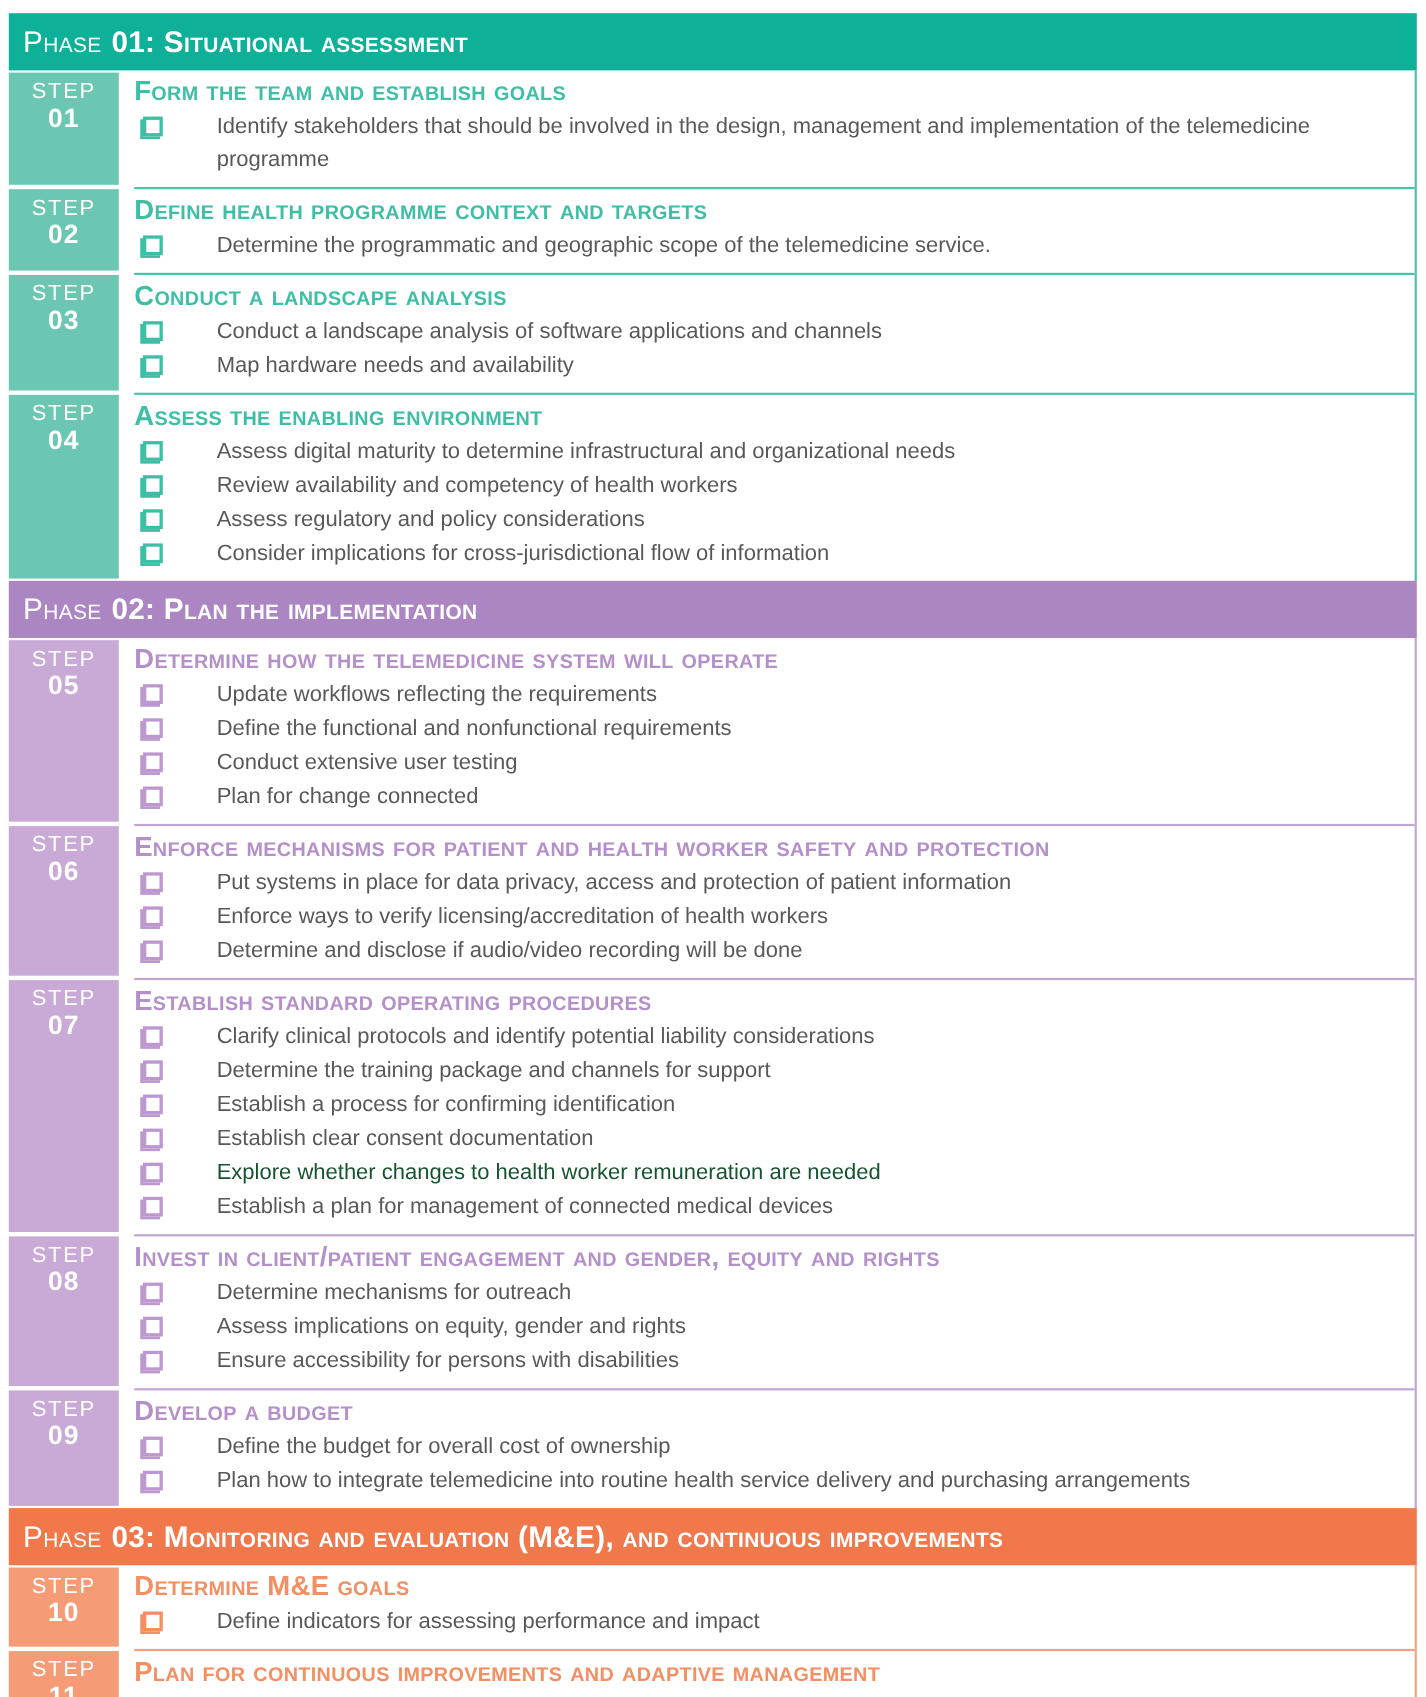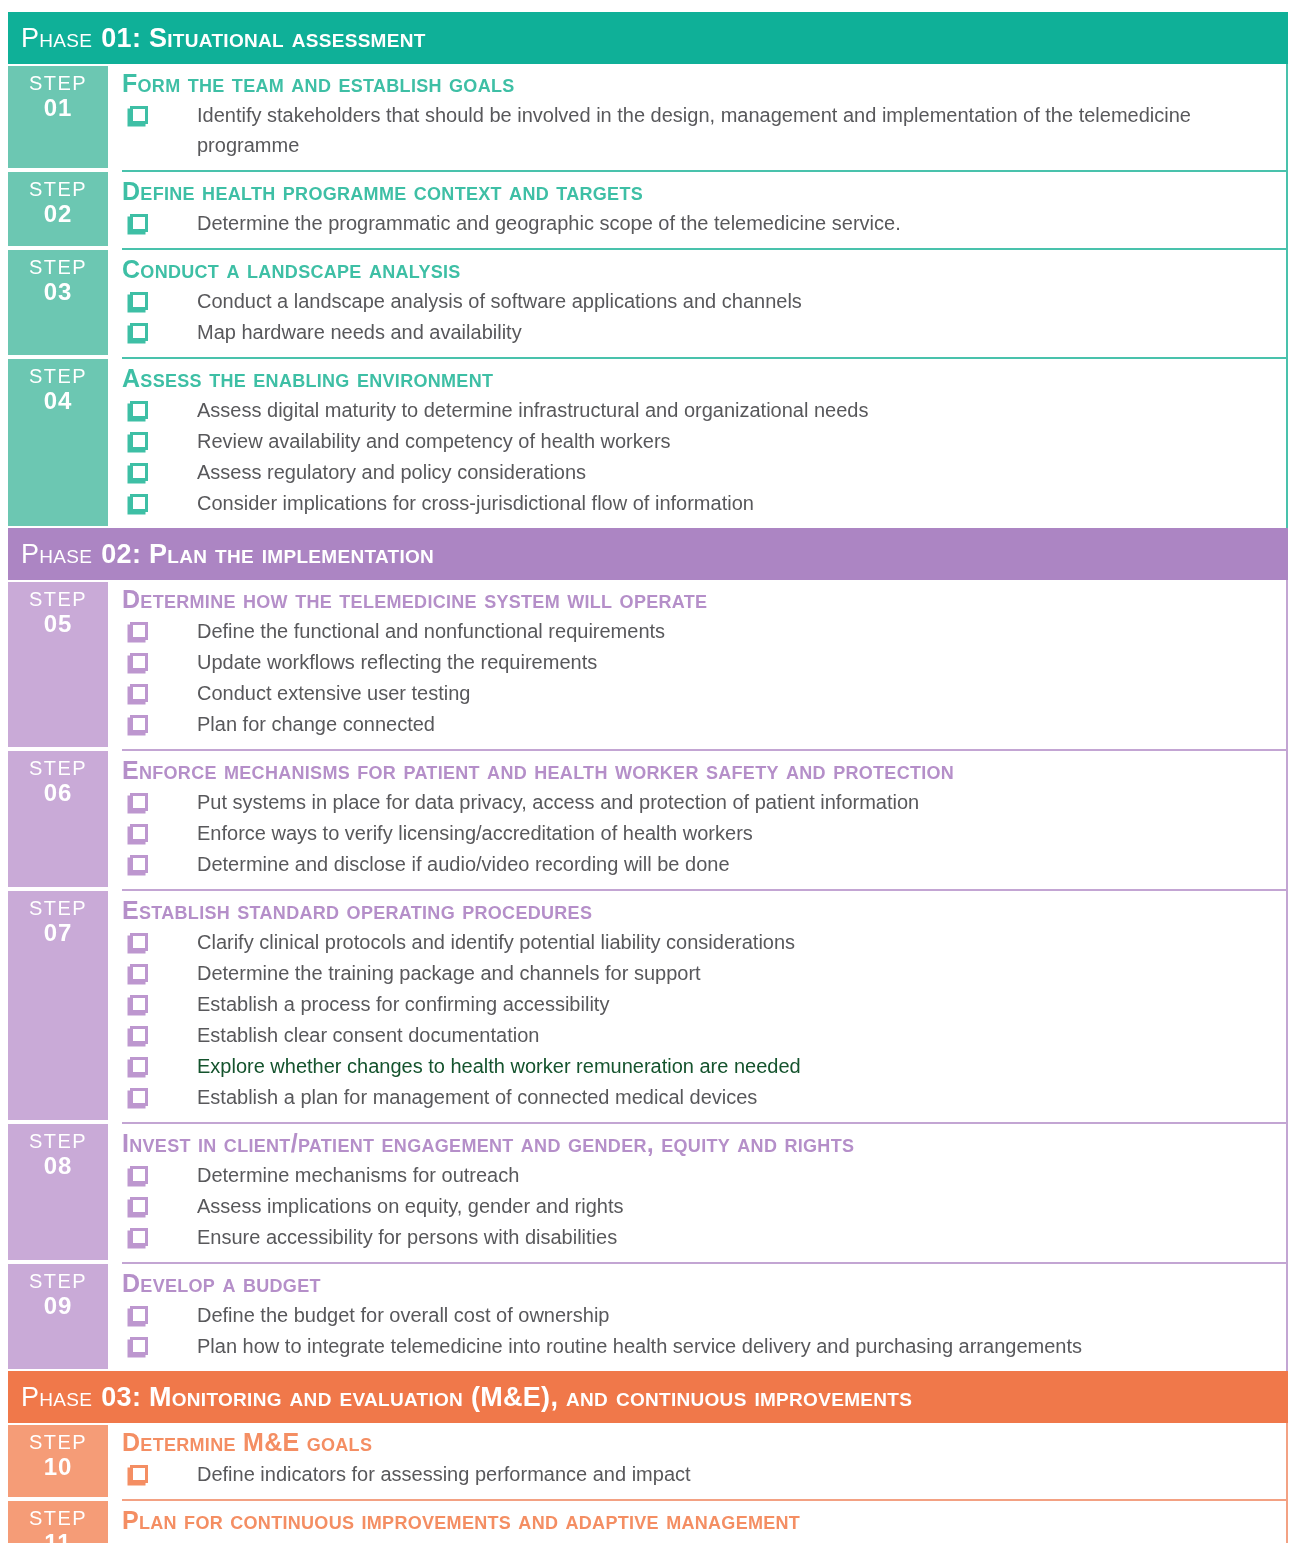--- a/index.html
+++ b/index.html
@@ -179,26 +179,26 @@
   <div class="step-row" style="border-right-color: rgb(195, 165, 211);">
     <div class="step-sidebar" style="background: rgb(201, 170, 215);">
       <div class="step-label">STEP</div>
       <div class="step-number">05</div>
     </div>
     <div class="step-content">
       <div class="step-title" style="color: rgb(181, 143, 201);">Determine how the telemedicine system will operate</div>
       <div class="step-items">
   <div class="check-item">
     <span class="checkbox" style="border-color: rgb(189, 151, 207); box-shadow: rgb(189, 151, 207) -2.5px 2.5px 0px 0px;"></span>
+    <span class="item-text" style="color: rgb(88, 88, 91);">Update workflows reflecting the requirements</span>
+  </div>
+
+  <div class="check-item">
+    <span class="checkbox" style="border-color: rgb(189, 151, 207); box-shadow: rgb(189, 151, 207) -2.5px 2.5px 0px 0px;"></span>
     <span class="item-text" style="color: rgb(88, 88, 91);">Define the functional and nonfunctional requirements</span>
-  </div>
-
-  <div class="check-item">
-    <span class="checkbox" style="border-color: rgb(189, 151, 207); box-shadow: rgb(189, 151, 207) -2.5px 2.5px 0px 0px;"></span>
-    <span class="item-text" style="color: rgb(88, 88, 91);">Update workflows reflecting the requirements</span>
   </div>
 
   <div class="check-item">
     <span class="checkbox" style="border-color: rgb(189, 151, 207); box-shadow: rgb(189, 151, 207) -2.5px 2.5px 0px 0px;"></span>
     <span class="item-text" style="color: rgb(88, 88, 91);">Conduct extensive user testing</span>
   </div>
 
   <div class="check-item">
     <span class="checkbox" style="border-color: rgb(189, 151, 207); box-shadow: rgb(189, 151, 207) -2.5px 2.5px 0px 0px;"></span>
     <span class="item-text" style="color: rgb(88, 88, 91);">Plan for change connected</span>
@@ -246,21 +246,21 @@
     <span class="item-text" style="color: rgb(88, 88, 91);">Clarify clinical protocols and identify potential liability considerations</span>
   </div>
 
   <div class="check-item">
     <span class="checkbox" style="border-color: rgb(189, 151, 207); box-shadow: rgb(189, 151, 207) -2.5px 2.5px 0px 0px;"></span>
     <span class="item-text" style="color: rgb(88, 88, 91);">Determine the training package and channels for support</span>
   </div>
 
   <div class="check-item">
     <span class="checkbox" style="border-color: rgb(189, 151, 207); box-shadow: rgb(189, 151, 207) -2.5px 2.5px 0px 0px;"></span>
-    <span class="item-text" style="color: rgb(88, 88, 91);">Establish a process for confirming accessibility</span>
+    <span class="item-text" style="color: rgb(88, 88, 91);">Establish a process for confirming identification</span>
   </div>
 
   <div class="check-item">
     <span class="checkbox" style="border-color: rgb(189, 151, 207); box-shadow: rgb(189, 151, 207) -2.5px 2.5px 0px 0px;"></span>
     <span class="item-text" style="color: rgb(88, 88, 91);">Establish clear consent documentation</span>
   </div>
 
   <div class="check-item">
     <span class="checkbox" style="border-color: rgb(189, 151, 207); box-shadow: rgb(189, 151, 207) -2.5px 2.5px 0px 0px;"></span>
     <span class="item-text" style="color: #14532d;">Explore whether changes to health worker remuneration are needed</span>

